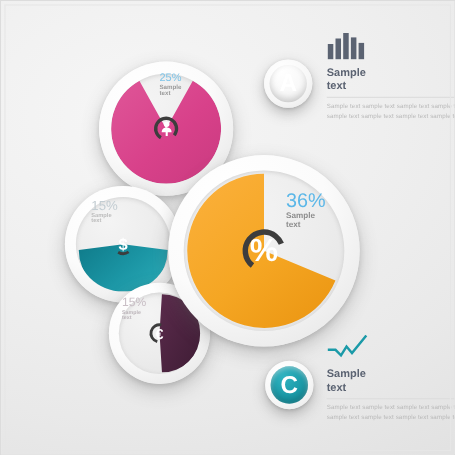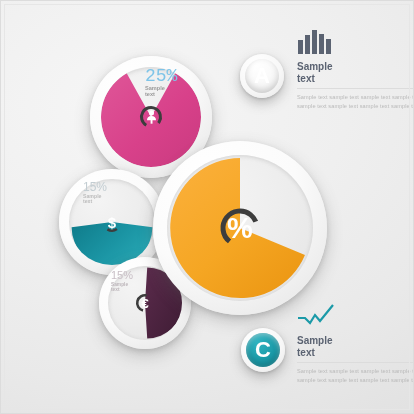--- a/index.html
+++ b/index.html
@@ -107,21 +107,21 @@
         </svg>
         <svg class="ring-glyph" width="13" height="14" viewBox="0 0 13 14">
           <circle cx="6.5" cy="3" r="2.5" fill="#ffffff"></circle>
           <path d="M6.5 6 C3.4 6 2 8 2 10.2 L11 10.2 C11 8 9.6 6 6.5 6 Z" fill="#ffffff"></path>
           <rect x="5.6" y="9.5" width="1.9" height="4.2" fill="#ffffff"></rect>
         </svg>
       </div>
     </div>
   </div>
   <div class="pct" style="left:144px;top:66px;">
-    <span class="num" style="font-size:18px;color:#7ec4e8;font-family:Liberation Mono, monospace;">25%</span>
+    <span class="num" style="font-size:10px;color:#7ec4e8;">25%</span>
     <span class="cap" style="font-size:5.6px;width:26px;">Sample text</span>
   </div>
 
   <div class="plate" style="left:58px;top:168px;width:106px;height:106px;">
     <div class="plate-inner" style="left:10px;top:10px;width:86px;height:86px;">
       <div class="pieholder">
         <svg viewBox="0 0 100 100" aria-hidden="true">
           <defs>
             <linearGradient id="gTeal" x1="0" y1="0" x2="1" y2="0.6">
               <stop offset="0%" stop-color="#0f7b8a"></stop>
@@ -188,20 +188,24 @@
           <path d="M50,50 L50,2 A48,48 0 1 0 94.5,68.5 Z" fill="url(#gOrange)"></path>
         </svg>
       </div>
       <div class="center-ring" style="left:51px;top:51px;width:44px;height:44px;">
         <span class="ring-glyph" style="font-size:29px;color:#ffffff;">%</span>
         <svg class="ring-arc" viewBox="0 0 44 44">
           <circle cx="22" cy="22" r="17" fill="none" stroke="#3d3d3d" stroke-width="5" stroke-dasharray="62 45" transform="rotate(128 22 22)"></circle>
         </svg>
       </div>
     </div>
+  </div>
+  <div class="pct" style="left:259px;top:172px;z-index:12;">
+    <span class="num" style="font-size:18px;color:#5bb7e8;">36%</span>
+    <span class="cap" style="font-size:7.4px;width:36px;color:#8d8d8d;">Sample text</span>
   </div>
 
   <div class="badge-wrap" style="left:239px;top:53px;">
     <div class="badge-outer">
       <div class="badge-core" style="background:radial-gradient(circle at 35% 28%,#ffc košice 0%,#f6ab2a 0%,#f5a623 55%,#e8960f 100%);">A</div>
     </div>
   </div>
 
   <div class="textblock" style="left:296px;top:29px;">
     <div class="tb-icon">

